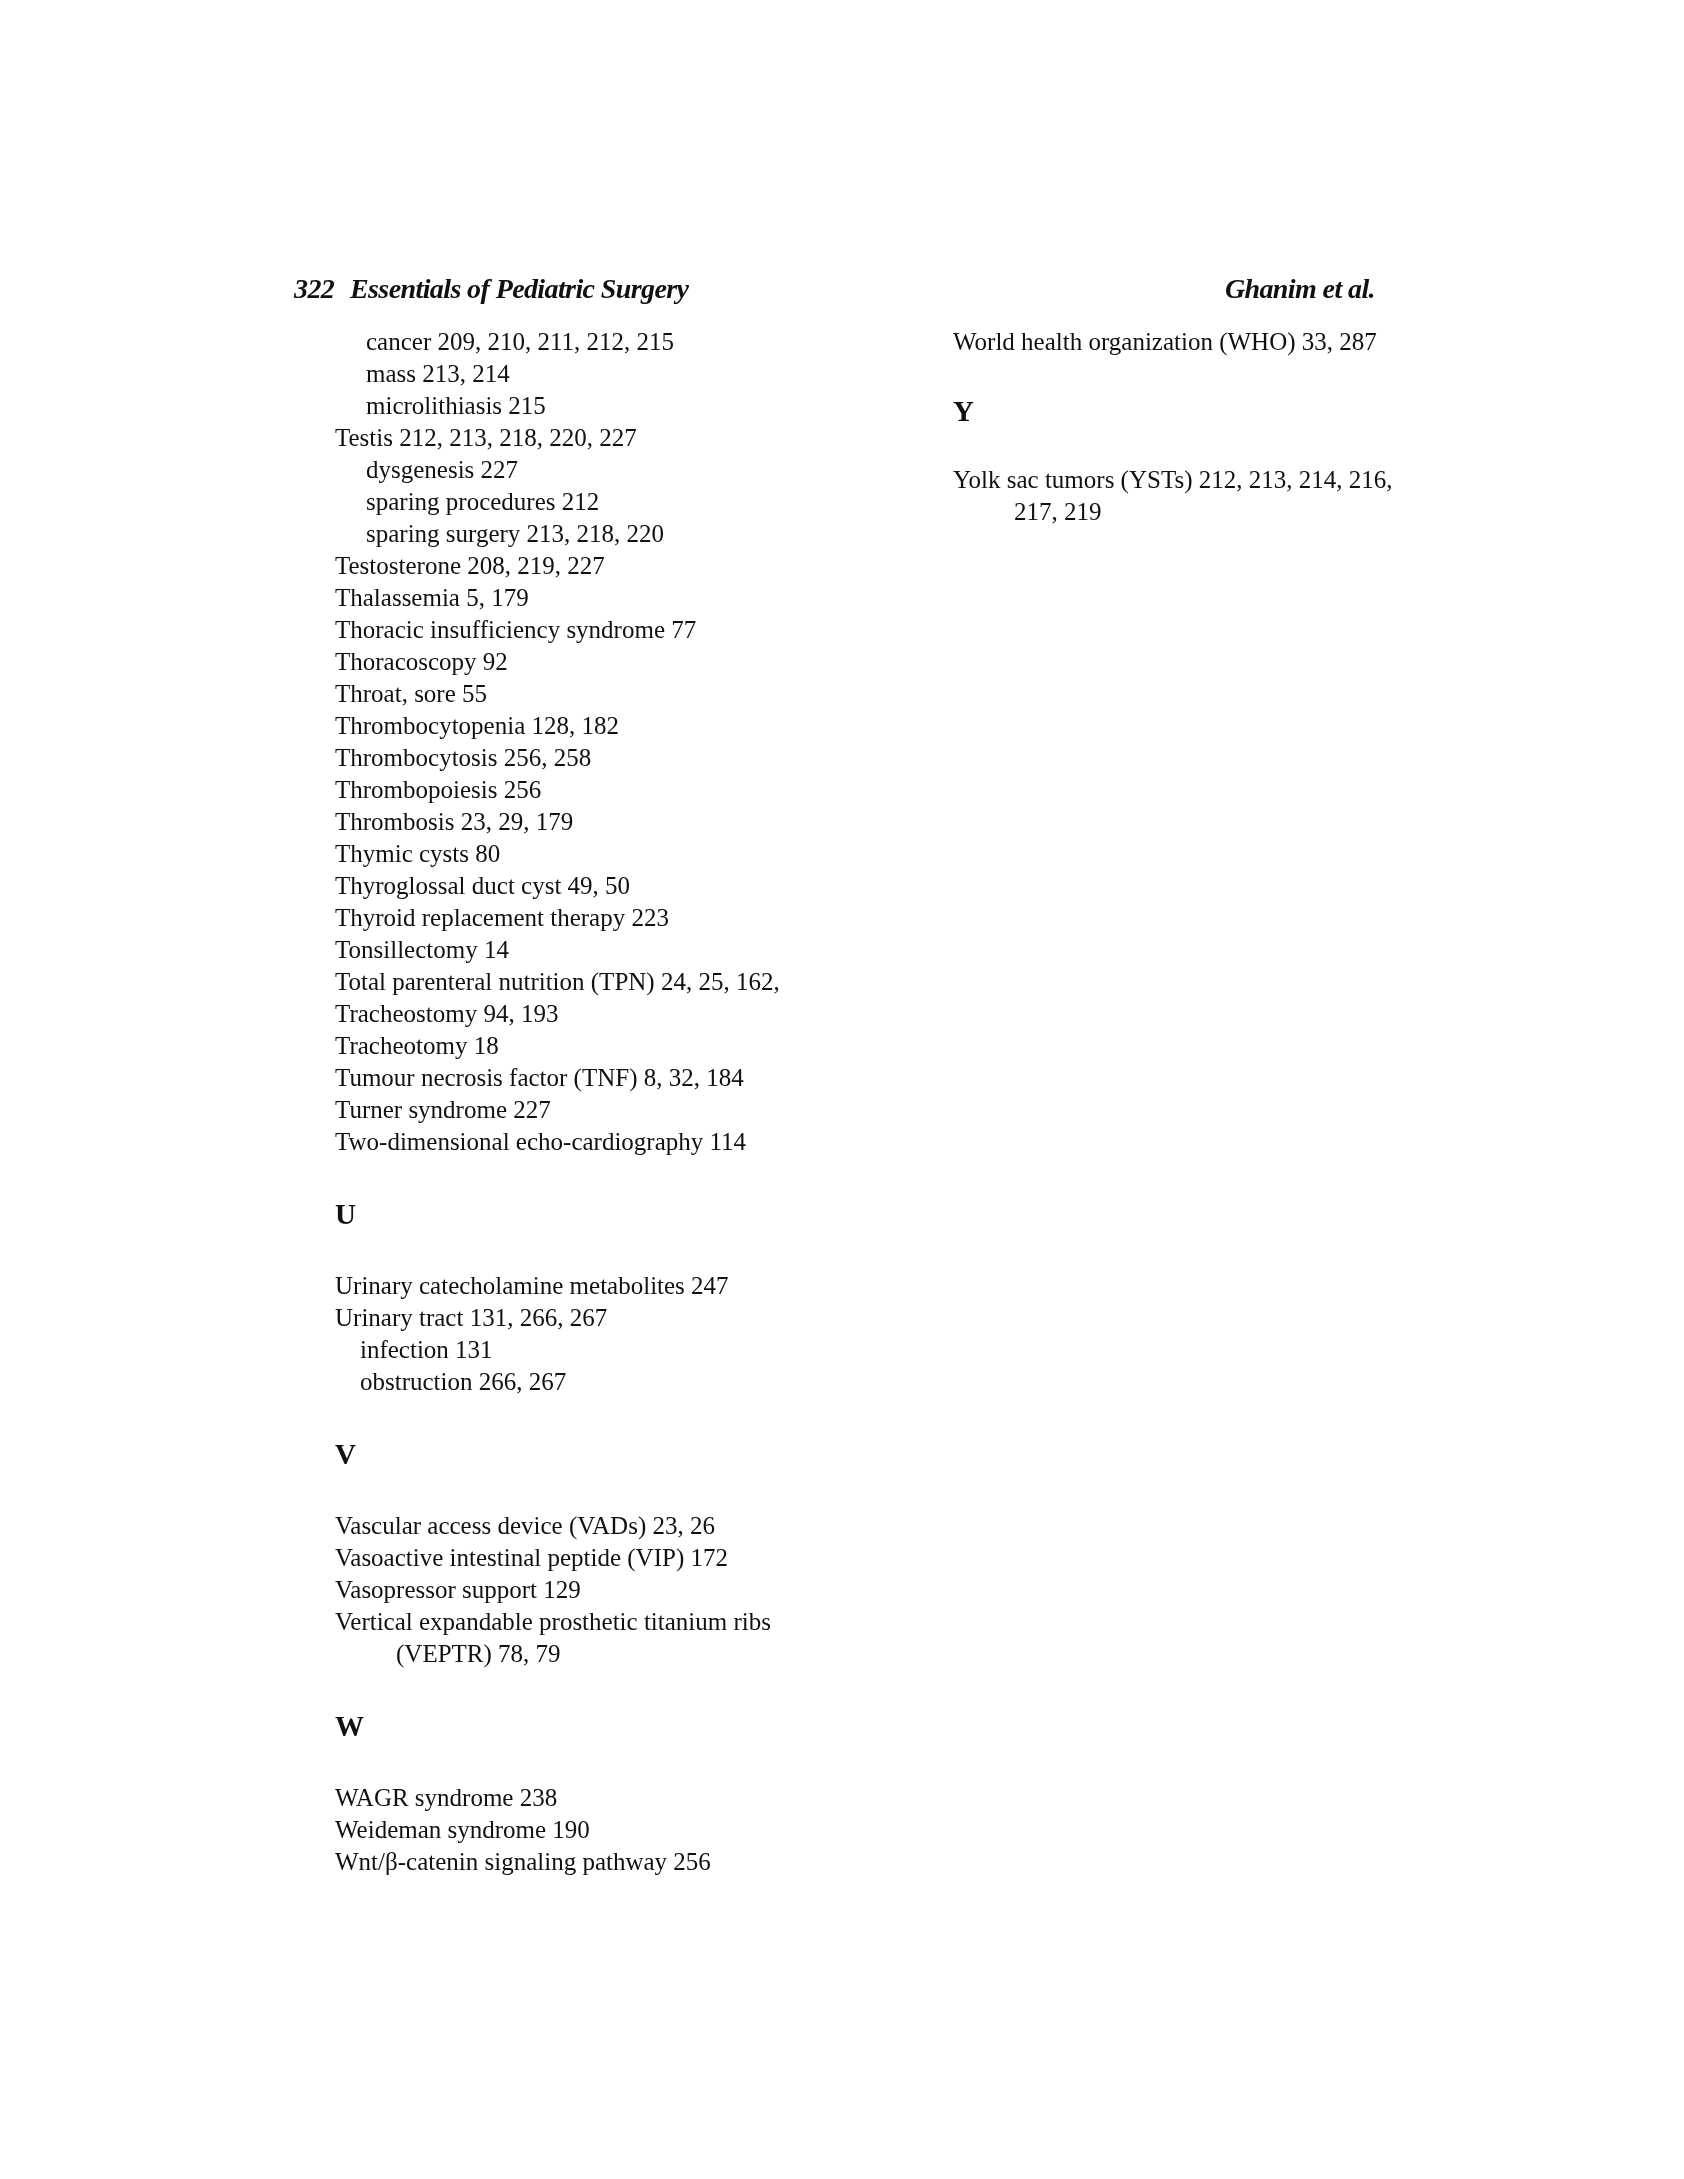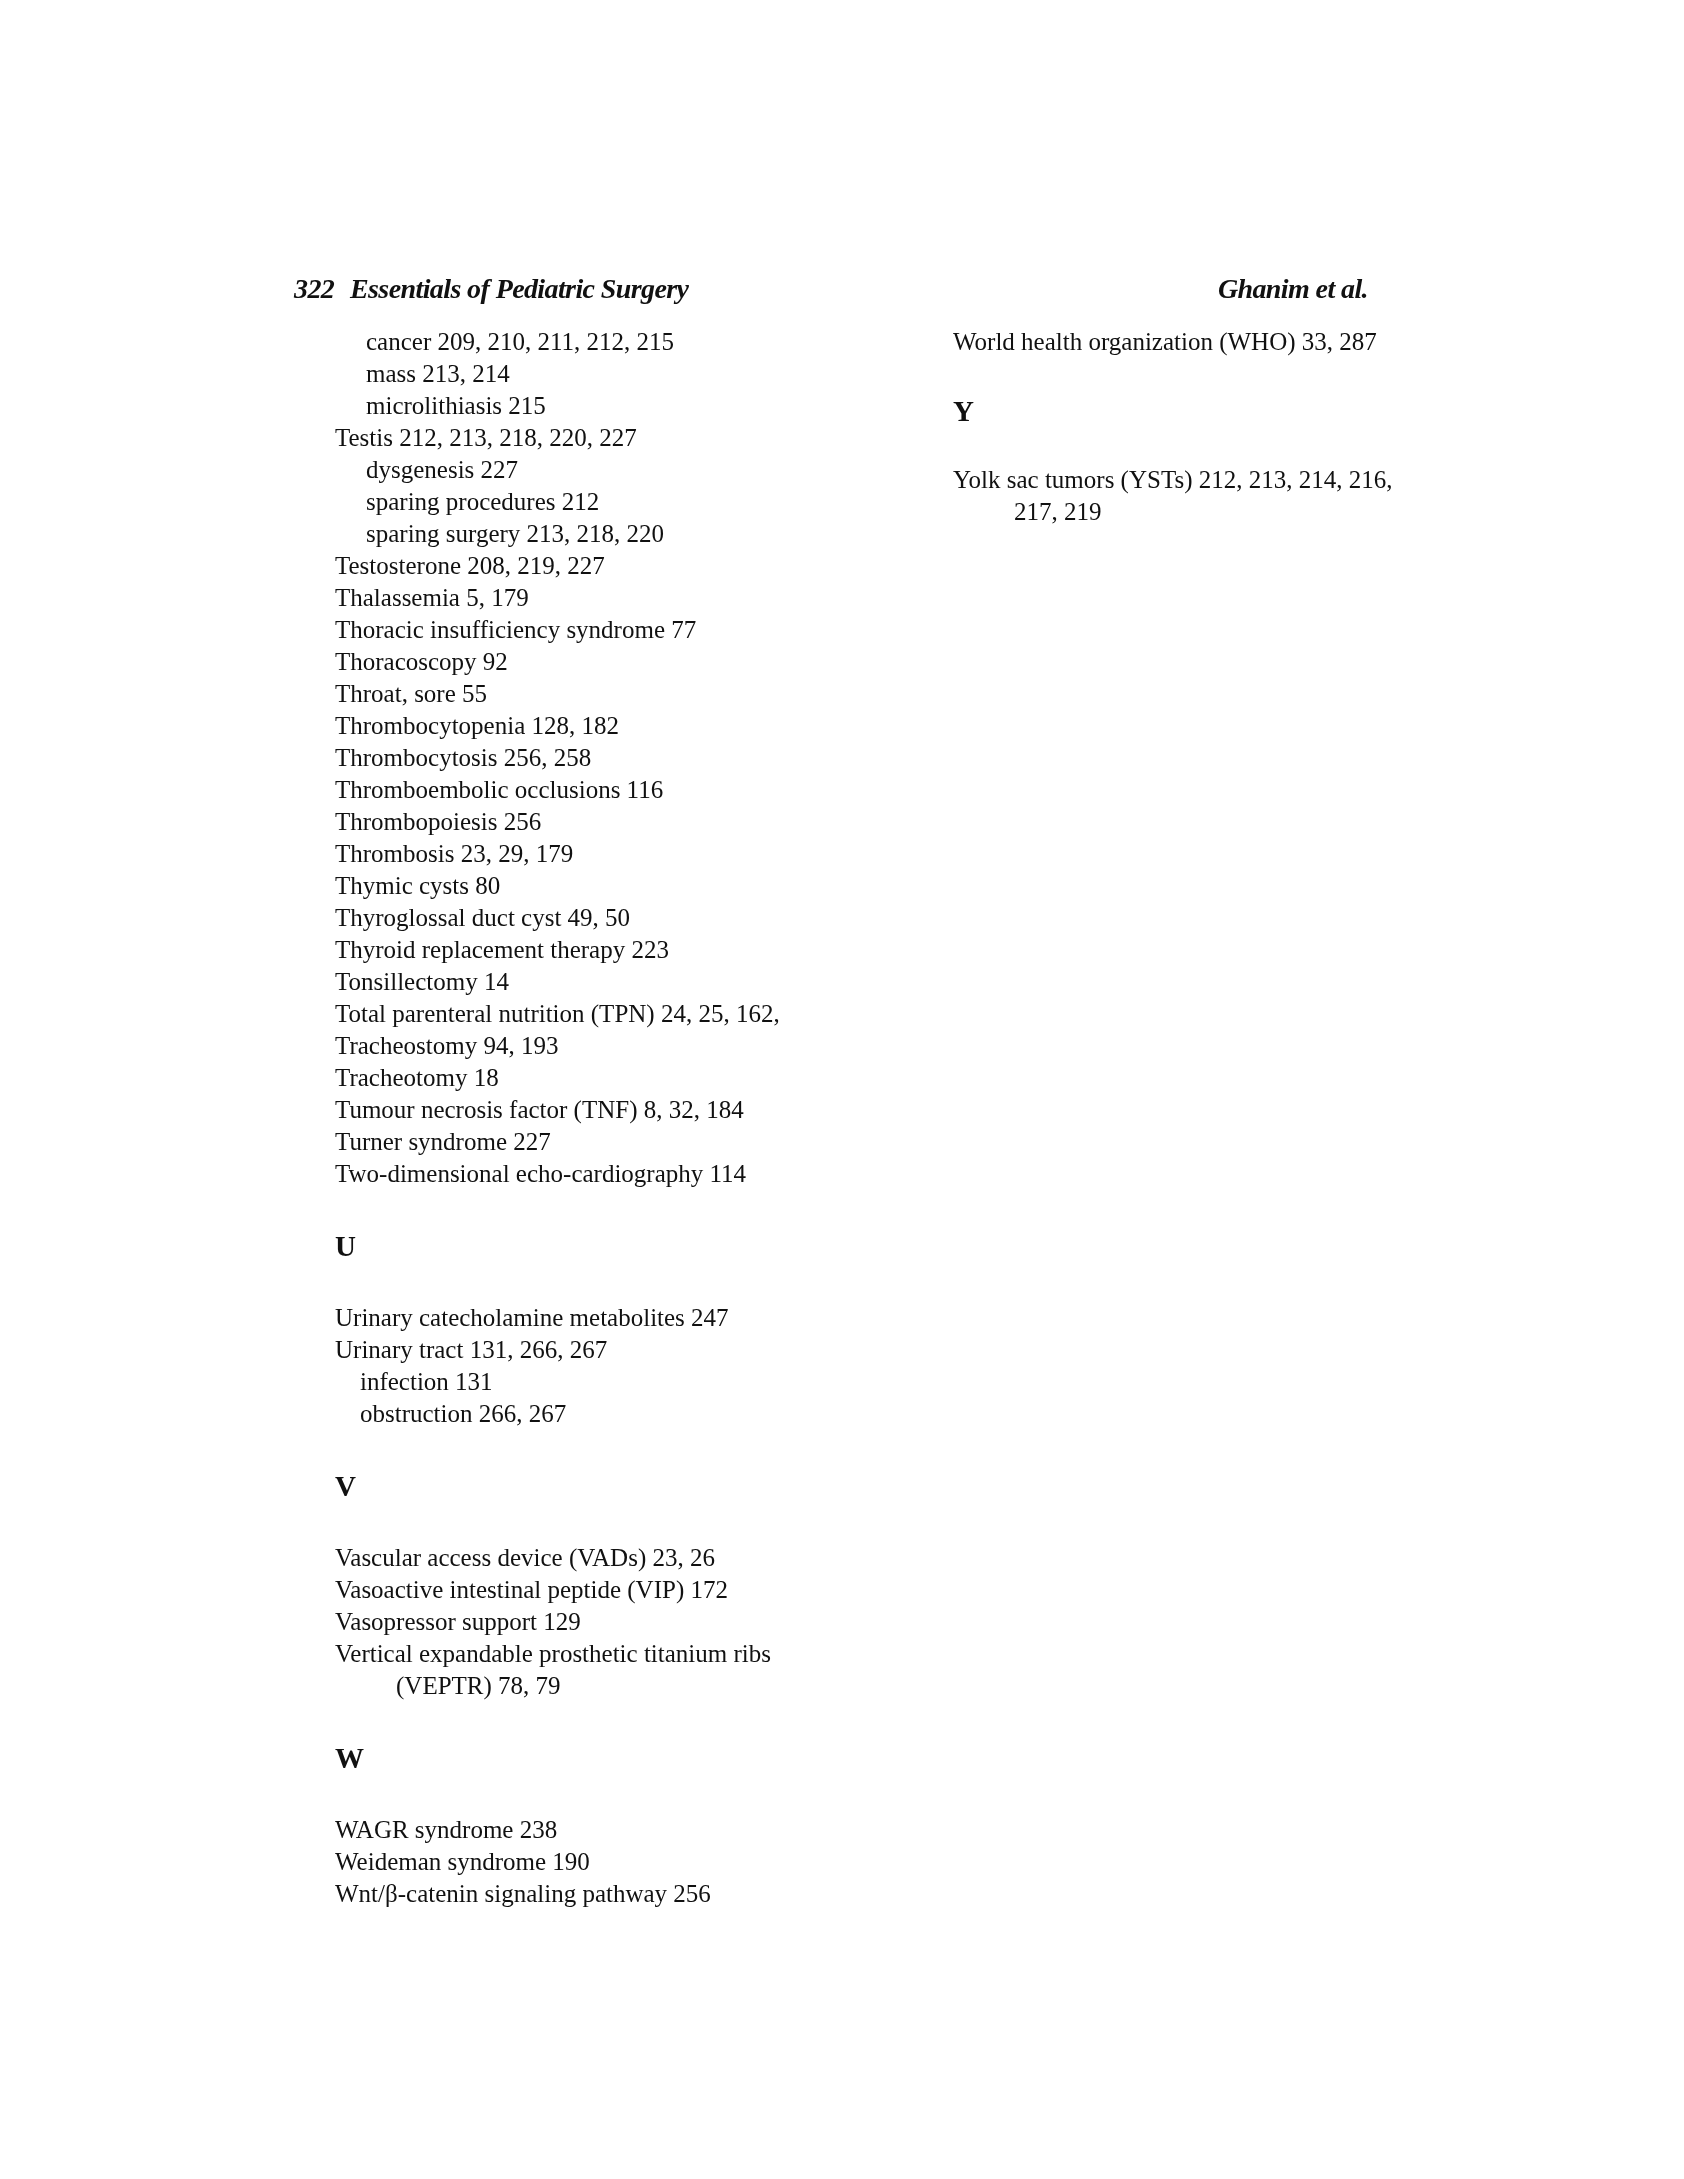--- a/index.html
+++ b/index.html
@@ -3,21 +3,21 @@
 <meta charset="utf-8">
 <style>
   html, body { margin: 0; padding: 0; background: #ffffff; }
   body { width: 1684px; height: 2179px; position: relative; overflow: hidden;
          font-family: "Liberation Serif", serif; color: #111; }
   .header { position: absolute; top: 273px; left: 294px; width: 1082px; height: 30px;
             font-family: "Liberation Serif", serif; font-style: italic; font-weight: bold;
             font-size: 28px; letter-spacing: -0.6px; }
   .header .pn { position: absolute; left: 0; top: 0; }
   .header .bt { position: absolute; left: 56px; top: 0; }
-  .header .au { position: absolute; right: 8px; top: 0; }
+  .header .au { position: absolute; right: 1px; top: 0; }
   .col { position: absolute; top: 326px; font-size: 25px; line-height: 32px; margin-left: 40px; }
   .col.left { left: 295px; width: 535px; }
   .col.right { left: 913px; width: 535px; }
   .e { white-space: nowrap; }
   .e.l1 { padding-left: 31px; }
   .e.l1u { padding-left: 25px; }
   .e .cont { display: block; padding-left: 61px; }
   .sec { font-weight: bold; font-size: 29px; line-height: 32px; margin-top: 40px; margin-bottom: 40px; }
   .right .sec { margin-top: 37px; margin-bottom: 37px; }
 </style>
@@ -39,21 +39,20 @@
       <div class="e l1"><span>dysgenesis 227</span></div>
       <div class="e l1"><span>sparing procedures 212</span></div>
       <div class="e l1"><span>sparing surgery 213, 218, 220</span></div>
       <div class="e"><span>Testosterone 208, 219, 227</span></div>
       <div class="e"><span>Thalassemia 5, 179</span></div>
       <div class="e"><span>Thoracic insufficiency syndrome 77</span></div>
       <div class="e"><span>Thoracoscopy 92</span></div>
       <div class="e"><span>Throat, sore 55</span></div>
       <div class="e"><span>Thrombocytopenia 128, 182</span></div>
       <div class="e"><span>Thrombocytosis 256, 258</span></div>
-      <div class="e"><span>Thromboembolic occlusions 116</span></div>
       <div class="e"><span>Thrombopoiesis 256</span></div>
       <div class="e"><span>Thrombosis 23, 29, 179</span></div>
       <div class="e"><span>Thymic cysts 80</span></div>
       <div class="e"><span>Thyroglossal duct cyst 49, 50</span></div>
       <div class="e"><span>Thyroid replacement therapy 223</span></div>
       <div class="e"><span>Tonsillectomy 14</span></div>
       <div class="e"><span>Total parenteral nutrition (TPN) 24, 25, 162,</span></div>
       <div class="e"><span>Tracheostomy 94, 193</span></div>
       <div class="e"><span>Tracheotomy 18</span></div>
       <div class="e"><span>Tumour necrosis factor (TNF) 8, 32, 184</span></div>

